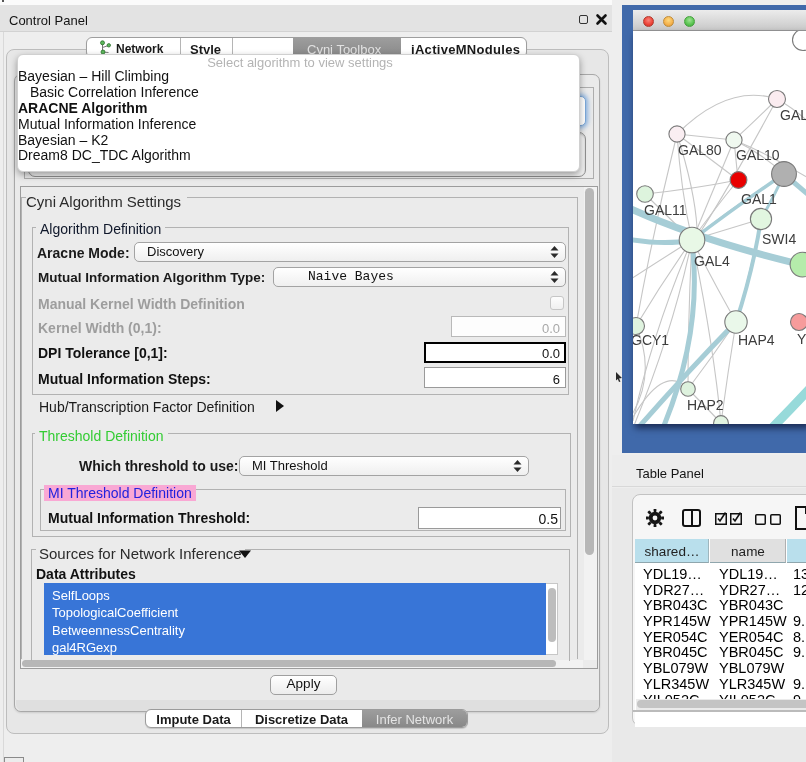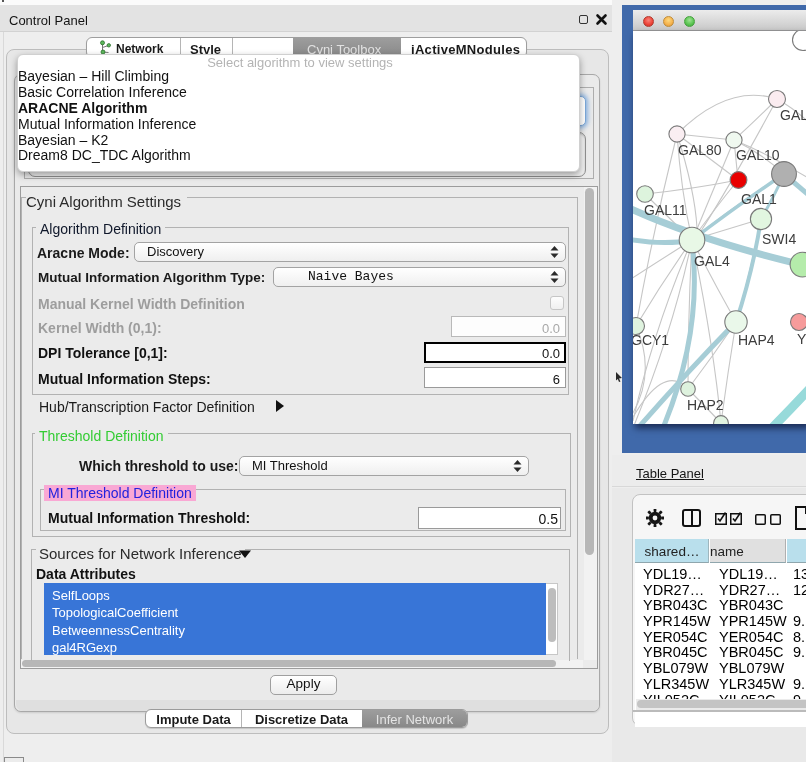--- a/index.html
+++ b/index.html
@@ -134,21 +134,21 @@
   <div class="lbl" style="left:52px;top:605px;font-size:13px;color:#fff;">TopologicalCoefficient</div>
   <div class="lbl" style="left:52px;top:623px;font-size:13px;color:#fff;">BetweennessCentrality</div>
   <div class="lbl" style="left:52px;top:640px;font-size:13px;color:#fff;">gal4RGexp</div>
   <div class="abs" style="left:548px;top:588px;width:8px;height:54px;background:#bdbdbd;border-radius:4px;"></div>
 
   <div class="abs" style="left:16px;top:700px;width:583px;height:11px;background:#dfdfdf;border-radius:0 0 7px 7px;"></div>
 
   <div class="abs" style="left:17px;top:54px;width:563px;height:118px;background:#fff;border:1px solid #d0d0d0;border-radius:6px;box-shadow:0 3px 7px rgba(0,0,0,0.35);z-index:40;"></div>
   <div class="lbl" style="left:0;top:55px;width:600px;text-align:center;font-size:13px;color:#b4b4b4;z-index:41;">Select algorithm to view settings</div>
   <div class="lbl" style="left:18px;top:68px;font-size:14px;color:#111;z-index:41;">Bayesian – Hill Climbing</div>
-  <div class="lbl" style="left:18px;top:84px;font-size:14px;color:#111;z-index:41;">Basic Correlation Inference</div>
+  <div class="lbl" style="left:18px;top:84px;font-size:14px;color:#111;z-index:41;padding-left:12px;">Basic Correlation Inference</div>
   <div class="lbl" style="left:18px;top:100px;font-size:14px;font-weight:700;color:#111;z-index:41;">ARACNE Algorithm</div>
   <div class="lbl" style="left:18px;top:116px;font-size:14px;color:#111;z-index:41;">Mutual Information Inference</div>
   <div class="lbl" style="left:18px;top:132px;font-size:14px;color:#111;z-index:41;">Bayesian – K2</div>
   <div class="lbl" style="left:18px;top:147px;font-size:14px;color:#111;z-index:41;">Dream8 DC_TDC Algorithm</div>
 
   <div class="abs" style="left:270px;top:675px;width:67px;height:20px;background:linear-gradient(#ffffff,#ececec);border:1px solid #9f9f9f;border-radius:5px;"></div>
   <div class="lbl" style="left:270px;top:676px;width:67px;text-align:center;font-size:13.5px;color:#111;">Apply</div>
 
   <div class="abs" style="left:145px;top:709px;width:323px;height:19px;background:#ffffff;border:1px solid #9b9b9b;border-radius:6px;overflow:hidden;box-shadow:0 1px 1px rgba(0,0,0,0.15);z-index:30;">
     <div class="abs" style="left:0;top:0;width:96px;height:19px;border-right:1px solid #b5b5b5;"></div>
@@ -245,21 +245,21 @@
         <text x="61" y="235">GAL4</text>
         <text x="-2" y="314">GCY1</text>
         <text x="105" y="314">HAP4</text>
         <text x="164" y="313">Y</text>
         <text x="54" y="379">HAP2</text>
       </g>
     </svg>
   </div>
 
   <div class="abs" style="left:612px;top:455px;width:194px;height:32px;background:#ececec;border-bottom:1px solid #d8d8d8;"></div>
-  <div class="lbl" style="left:636px;top:466px;font-size:13px;color:#141414;text-decoration:underline;">Table Panel</div>
+  <div class="lbl" style="left:636px;top:466px;font-size:13px;color:#141414;">Table Panel</div>
   <div class="abs" style="left:612px;top:488px;width:194px;height:274px;background:#e9e9e9;"></div>
 
   <div class="abs" style="left:632px;top:494px;width:190px;height:232px;background:#f6f6f6;border:1px solid #c2c2c2;border-radius:8px;"></div>
 
   <svg class="abs" style="left:646px;top:509px;" width="18" height="18" viewBox="0 0 18 18">
     <g fill="#161616">
       <circle cx="9" cy="9" r="6.2"></circle>
       <g>
         <rect x="7.6" y="-0.5" width="2.8" height="3.4" rx="0.6"></rect>
         <rect x="7.6" y="15.1" width="2.8" height="3.4" rx="0.6"></rect>
@@ -288,21 +288,21 @@
   <svg class="abs" style="left:795px;top:506px;" width="18" height="24" viewBox="0 0 18 24">
     <path d="M1 1 L11 1 L17 7 L17 23 L1 23 Z" fill="#f6f6f6" stroke="#111" stroke-width="2"></path>
     <path d="M11 1 L11 7 L17 7" fill="none" stroke="#111" stroke-width="2"></path>
   </svg>
 
   <div class="abs" style="left:635px;top:539px;width:171px;height:188px;background:#ffffff;overflow:hidden;">
     <div class="abs" style="left:0;top:0;width:74px;height:24px;background:#b9dfec;border-right:1px solid #9fb6bd;border-bottom:1px solid #8fa6ad;"></div>
     <div class="abs" style="left:75px;top:0;width:76px;height:24px;background:#e0e0e0;border-right:1px solid #b0b0b0;border-bottom:1px solid #8fa6ad;"></div>
     <div class="abs" style="left:152px;top:0;width:19px;height:24px;background:#b9dfec;border-bottom:1px solid #8fa6ad;"></div>
     <div class="lbl" style="left:0;top:5px;width:74px;text-align:center;font-size:13.5px;color:#222;">shared…</div>
-    <div class="lbl" style="left:75px;top:5px;width:76px;text-align:left;font-size:13.5px;color:#222;">name</div>
+    <div class="lbl" style="left:75px;top:5px;width:76px;text-align:center;font-size:13.5px;color:#222;">name</div>
     <div class="lbl" style="left:8px;top:27px;font-size:14.5px;color:#000;">YDL19…</div>
       <div class="lbl" style="left:84px;top:27px;font-size:14.5px;color:#000;">YDL19…</div>
       <div class="lbl" style="left:158px;top:27px;font-size:14.5px;color:#000;">13</div>
     <div class="lbl" style="left:8px;top:43px;font-size:14.5px;color:#000;">YDR27…</div>
       <div class="lbl" style="left:84px;top:43px;font-size:14.5px;color:#000;">YDR27…</div>
       <div class="lbl" style="left:158px;top:43px;font-size:14.5px;color:#000;">12</div>
     <div class="lbl" style="left:8px;top:58px;font-size:14.5px;color:#000;">YBR043C</div>
       <div class="lbl" style="left:84px;top:58px;font-size:14.5px;color:#000;">YBR043C</div>
     <div class="lbl" style="left:8px;top:74px;font-size:14.5px;color:#000;">YPR145W</div>
       <div class="lbl" style="left:84px;top:74px;font-size:14.5px;color:#000;">YPR145W</div>

